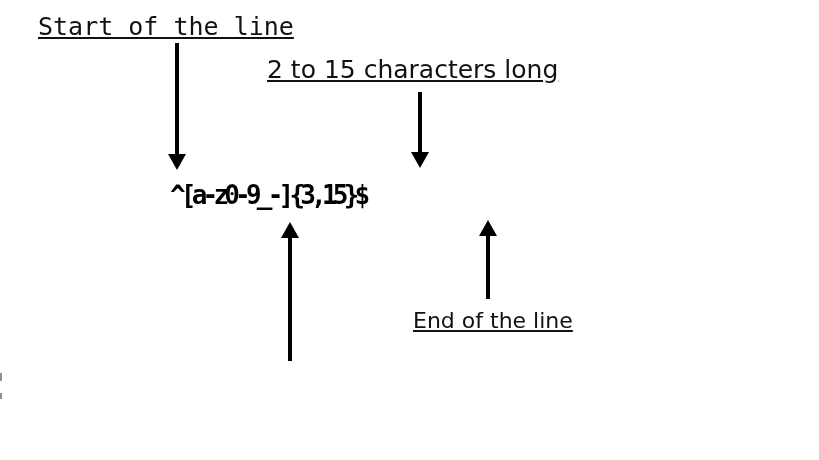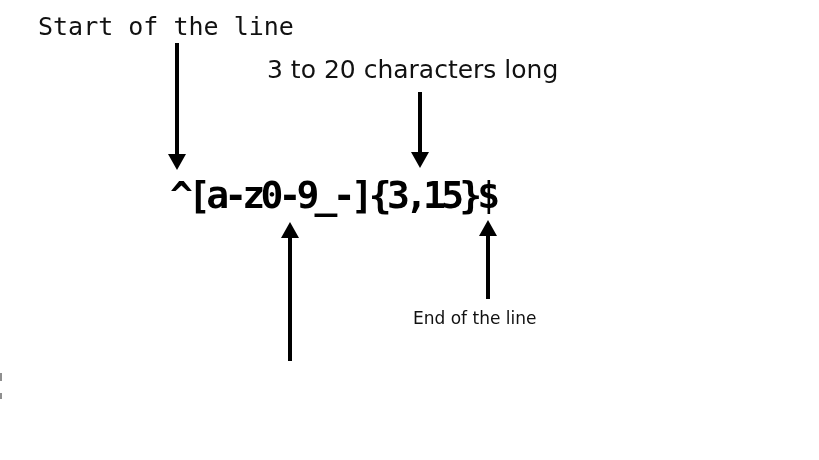--- a/index.html
+++ b/index.html
@@ -13,34 +13,35 @@
     height: 460px;
     background: #ffffff;
     overflow: hidden;
     font-family: "DejaVu Sans", "Liberation Sans", sans-serif;
     color: #111111;
   }
   .label {
     position: absolute;
     white-space: nowrap;
     line-height: 1;
+    text-decoration: underline;
   }
   .label.mono {
     font-family: "DejaVu Sans Mono", "Liberation Mono", monospace;
     font-size: 25px;
   }
   .label.sans25 { font-size: 25px; }
-  .label.sans26 { font-size: 17px; }
+  .label.sans26 { font-size: 22px; }
   .regex {
     position: absolute;
     left: 170px;
     top: 176px;
     font-family: "DejaVu Sans Mono", "Liberation Mono", monospace;
     font-weight: bold;
-    font-size: 38px;
+    font-size: 26px;
     line-height: 38px;
     letter-spacing: -4.8px;
     color: #000000;
     white-space: nowrap;
   }
   .arrow {
     position: absolute;
     width: 18px;
   }
   .arrow .shaft {
@@ -81,21 +82,21 @@
 
 <div class="canvas">
 
   <div class="label mono" style="left: 38px; top: 14px;">Start of the line</div>
 
   <div class="arrow down" style="left: 168px; top: 43px; height: 127px;">
     <div class="shaft"></div>
     <div class="head"></div>
   </div>
 
-  <div class="label sans25" style="left: 267px; top: 57px;">3 to 20 characters long</div>
+  <div class="label sans25" style="left: 267px; top: 57px;">2 to 15 characters long</div>
 
   <div class="arrow down" style="left: 411px; top: 92px; height: 76px;">
     <div class="shaft"></div>
     <div class="head"></div>
   </div>
 
   <div class="regex">^[a-z0-9_-]{3,15}$</div>
 
   <div class="arrow up" style="left: 281px; top: 222px; height: 139px;">
     <div class="shaft"></div>

